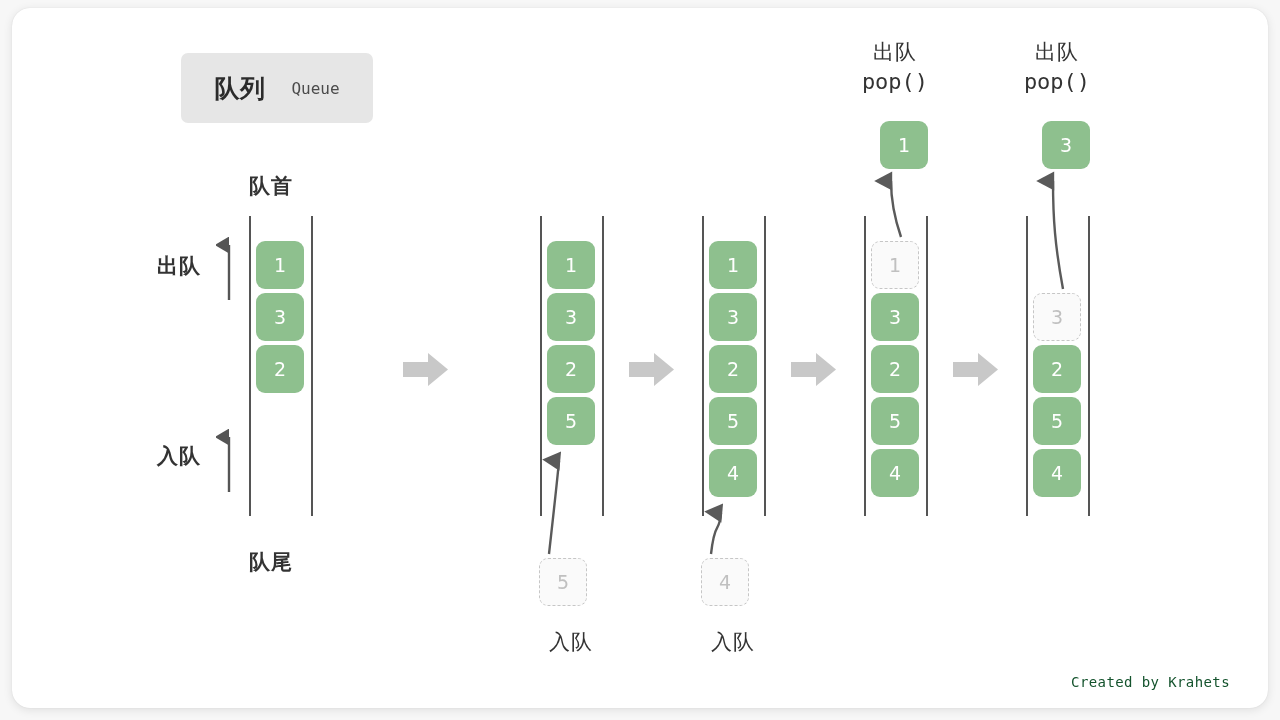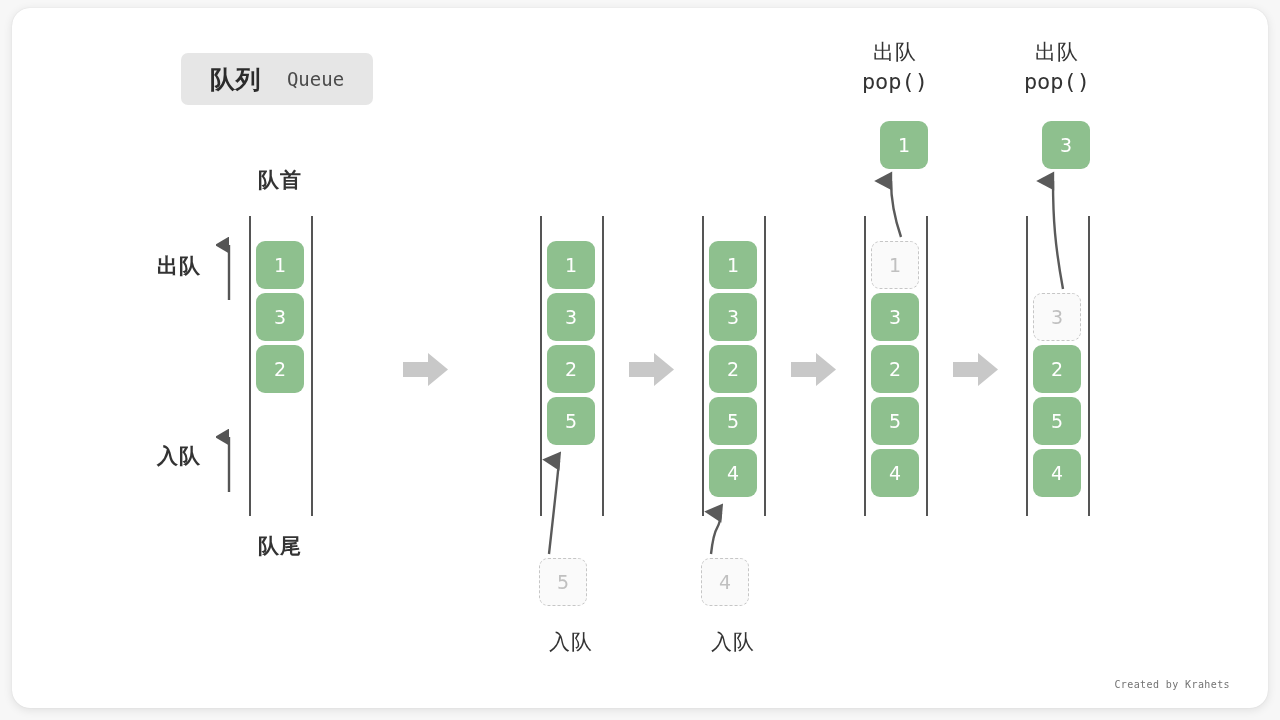--- a/index.html
+++ b/index.html
@@ -25,38 +25,38 @@
     border-radius: 18px;
     box-shadow: 0 2px 10px rgba(0,0,0,0.10), 0 0 1px rgba(0,0,0,0.14);
   }
 
   
   .title-chip {
     position: absolute;
     left: 169px;
     top: 45px;
     width: 192px;
-    height: 52px;
+    height: 70px;
     background: #e6e6e6;
     border-radius: 7px;
     display: flex;
     align-items: center;
     justify-content: center;
     gap: 26px;
   }
   .title-cn {
     font-family: "DejaVu Sans", "Liberation Sans", sans-serif;
     font-size: 25px;
     font-weight: bold;
     color: #2b2b2b;
     letter-spacing: 0.5px;
   }
   .title-en {
     font-family: "DejaVu Sans Mono", "Liberation Mono", monospace;
-    font-size: 19px;
+    font-size: 16px;
     color: #4b4b4b;
     letter-spacing: 0px;
   }
 
   
   .lbl-bold-cn {
     position: absolute;
     font-size: 21px;
     font-weight: bold;
     color: #333333;
@@ -124,38 +124,38 @@
     letter-spacing: 0px;
   }
   .caption .code .arg { color: #3a9a47; font-weight: bold; }
 
   
   .credit {
     position: absolute;
     right: 38px;
     bottom: 18px;
     font-family: "DejaVu Sans Mono", "Liberation Mono", monospace;
-    font-size: 10px;
-    color: #737373;
+    font-size: 14px;
+    color: #14532d;
     letter-spacing: 0.4px;
   }
 </style>
 </head>
 <body>
 
 <div id="canvas">
   <div id="card">
 
     <div class="title-chip">
       <span class="title-cn">队列</span>
       <span class="title-en">Queue</span>
     </div>
 
-    <div class="lbl-bold-cn" style="left:237px; top:158px; width:62px; text-align:center;">队首</div>
-    <div class="lbl-bold-cn" style="left:237px; top:524px; width:62px; text-align:center;">队尾</div>
+    <div class="lbl-bold-cn" style="left:237px; top:164px; width:62px; text-align:left;">队首</div>
+    <div class="lbl-bold-cn" style="left:237px; top:540px; width:62px; ">队尾</div>
 
     <div class="lbl-bold-cn" style="left:145px; top:244px;">出队</div>
     <svg class="vArrowWrap" style="left:204px; top:228px;" width="26" height="66">
       <defs>
         <marker id="upHead" markerWidth="7" markerHeight="7" refX="3.5" refY="6" orient="auto">
           <path d="M0,6 L3.5,0 L7,6 z" fill="#555555"></path>
         </marker>
       </defs>
       <line x1="13" y1="64" x2="13" y2="9" stroke="#555555" stroke-width="2.4" marker-end="url(#upHead)"></line>
     </svg>

